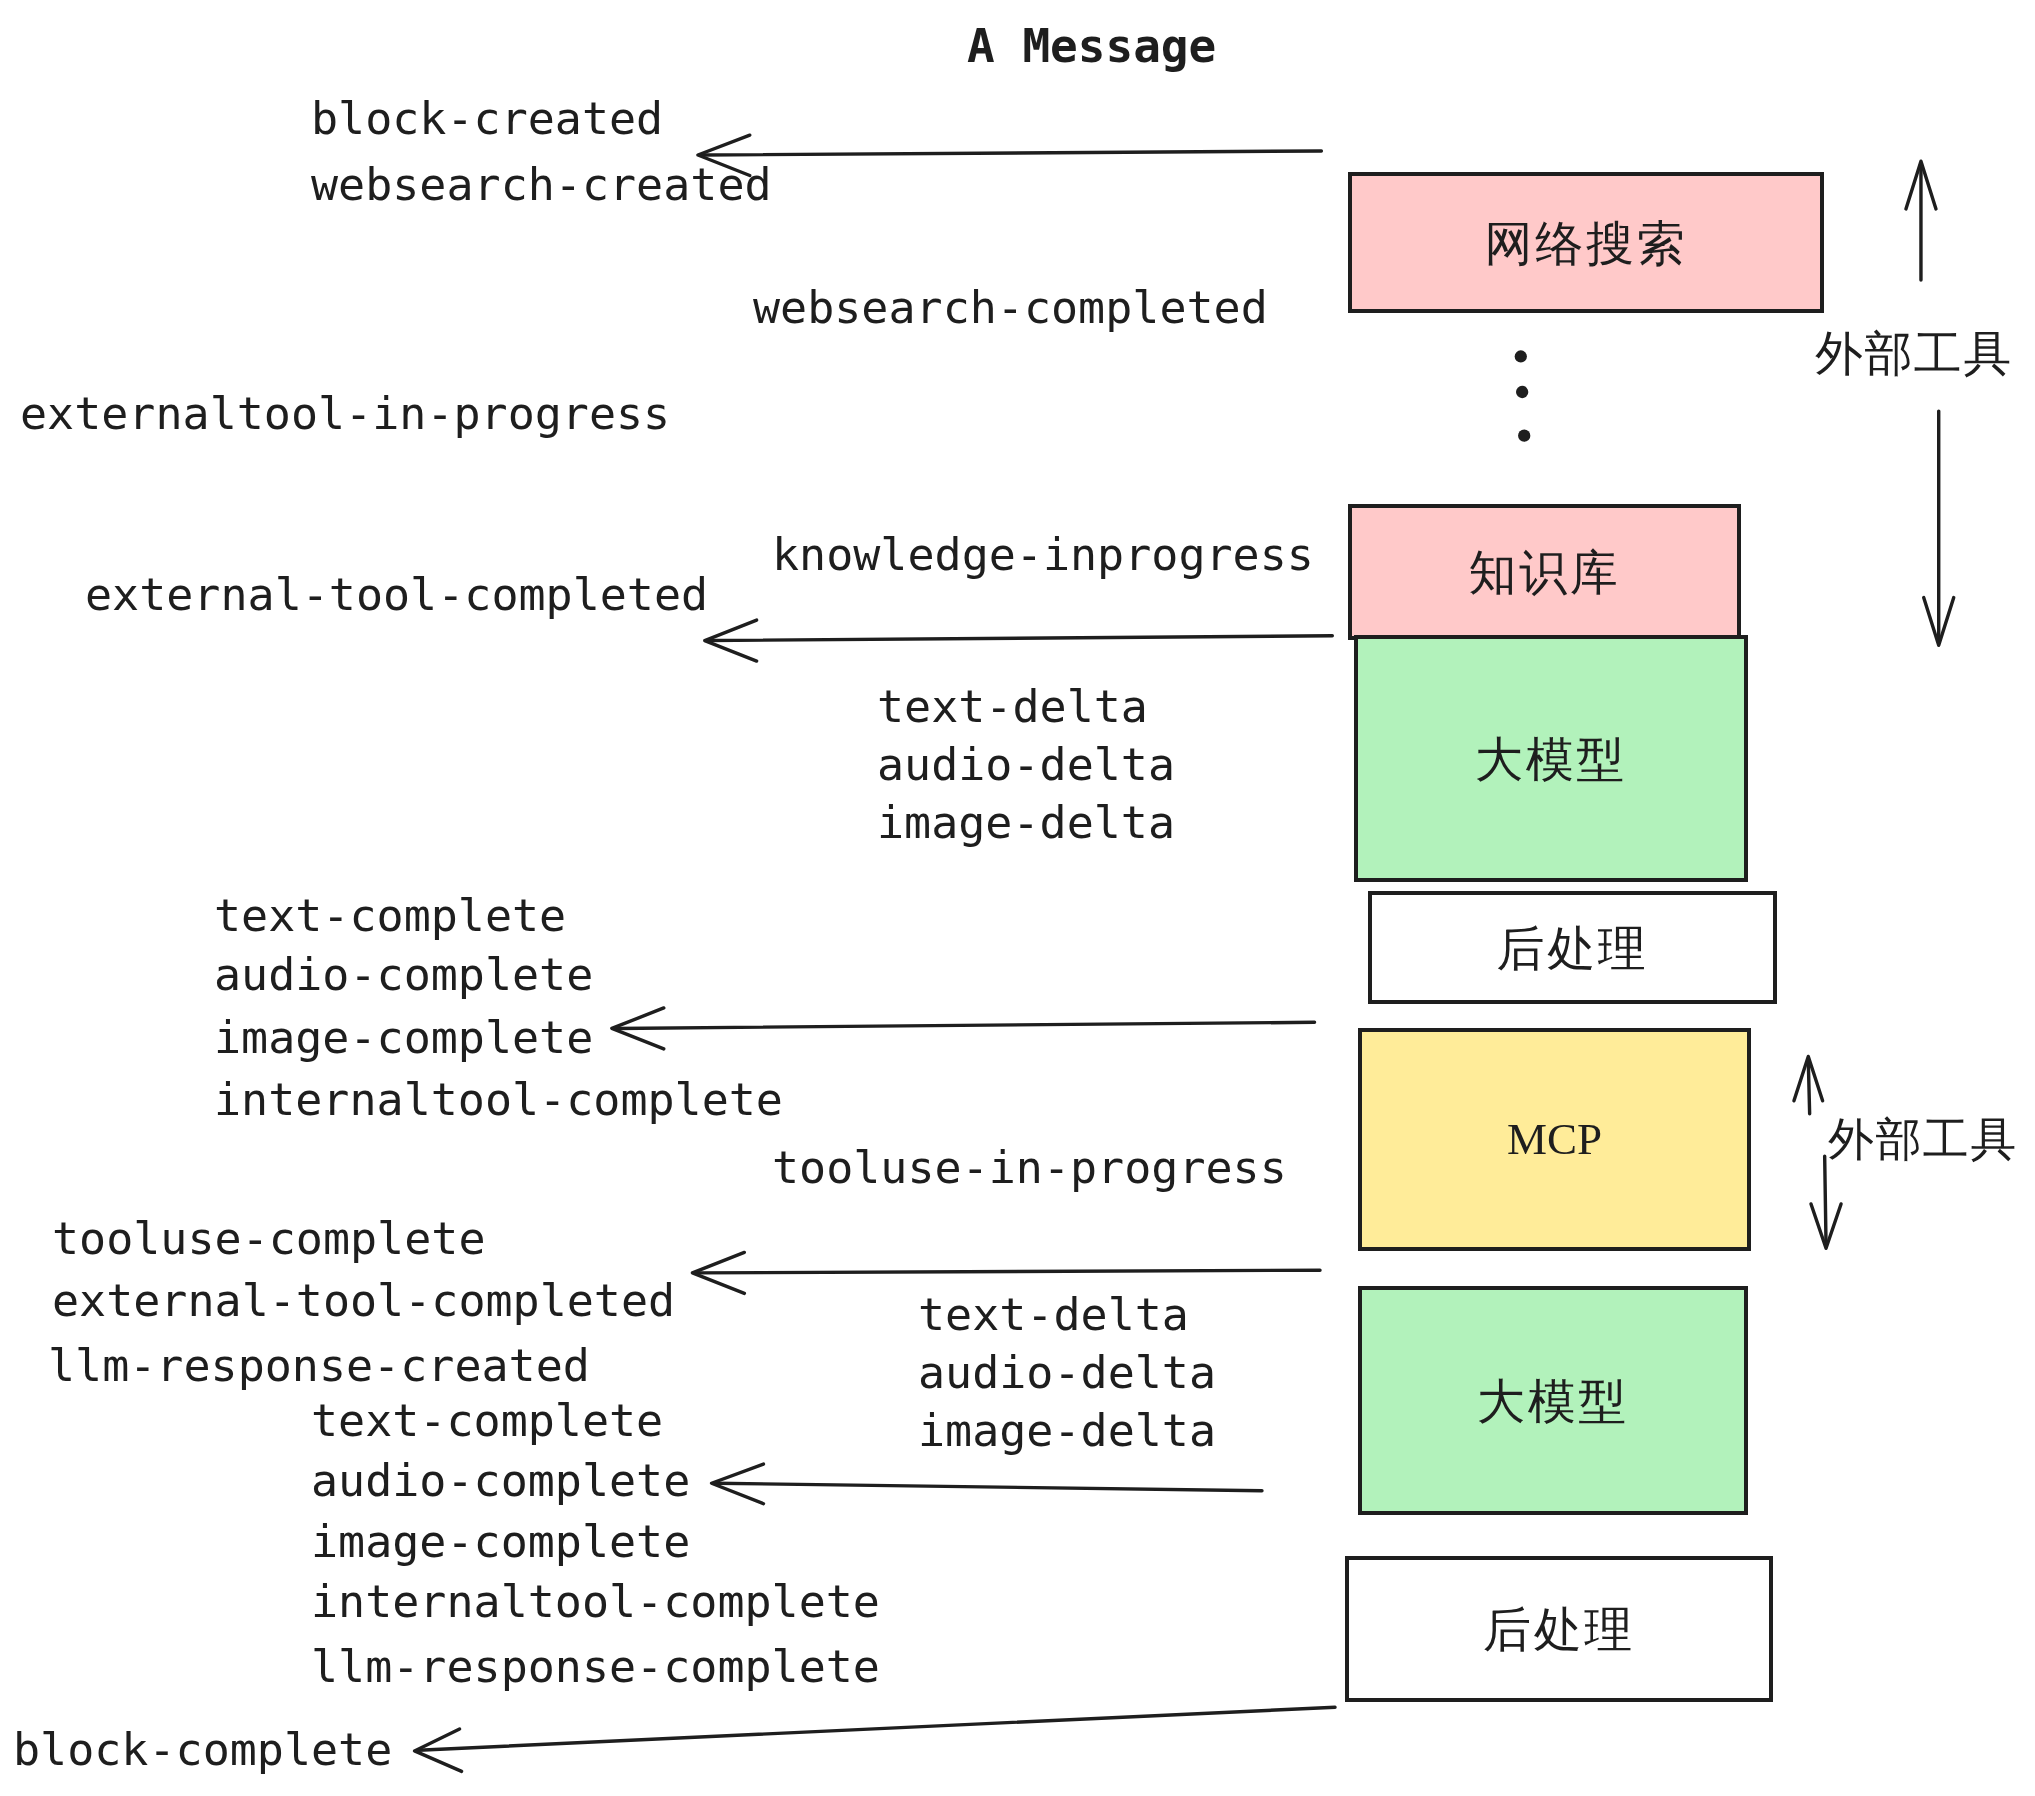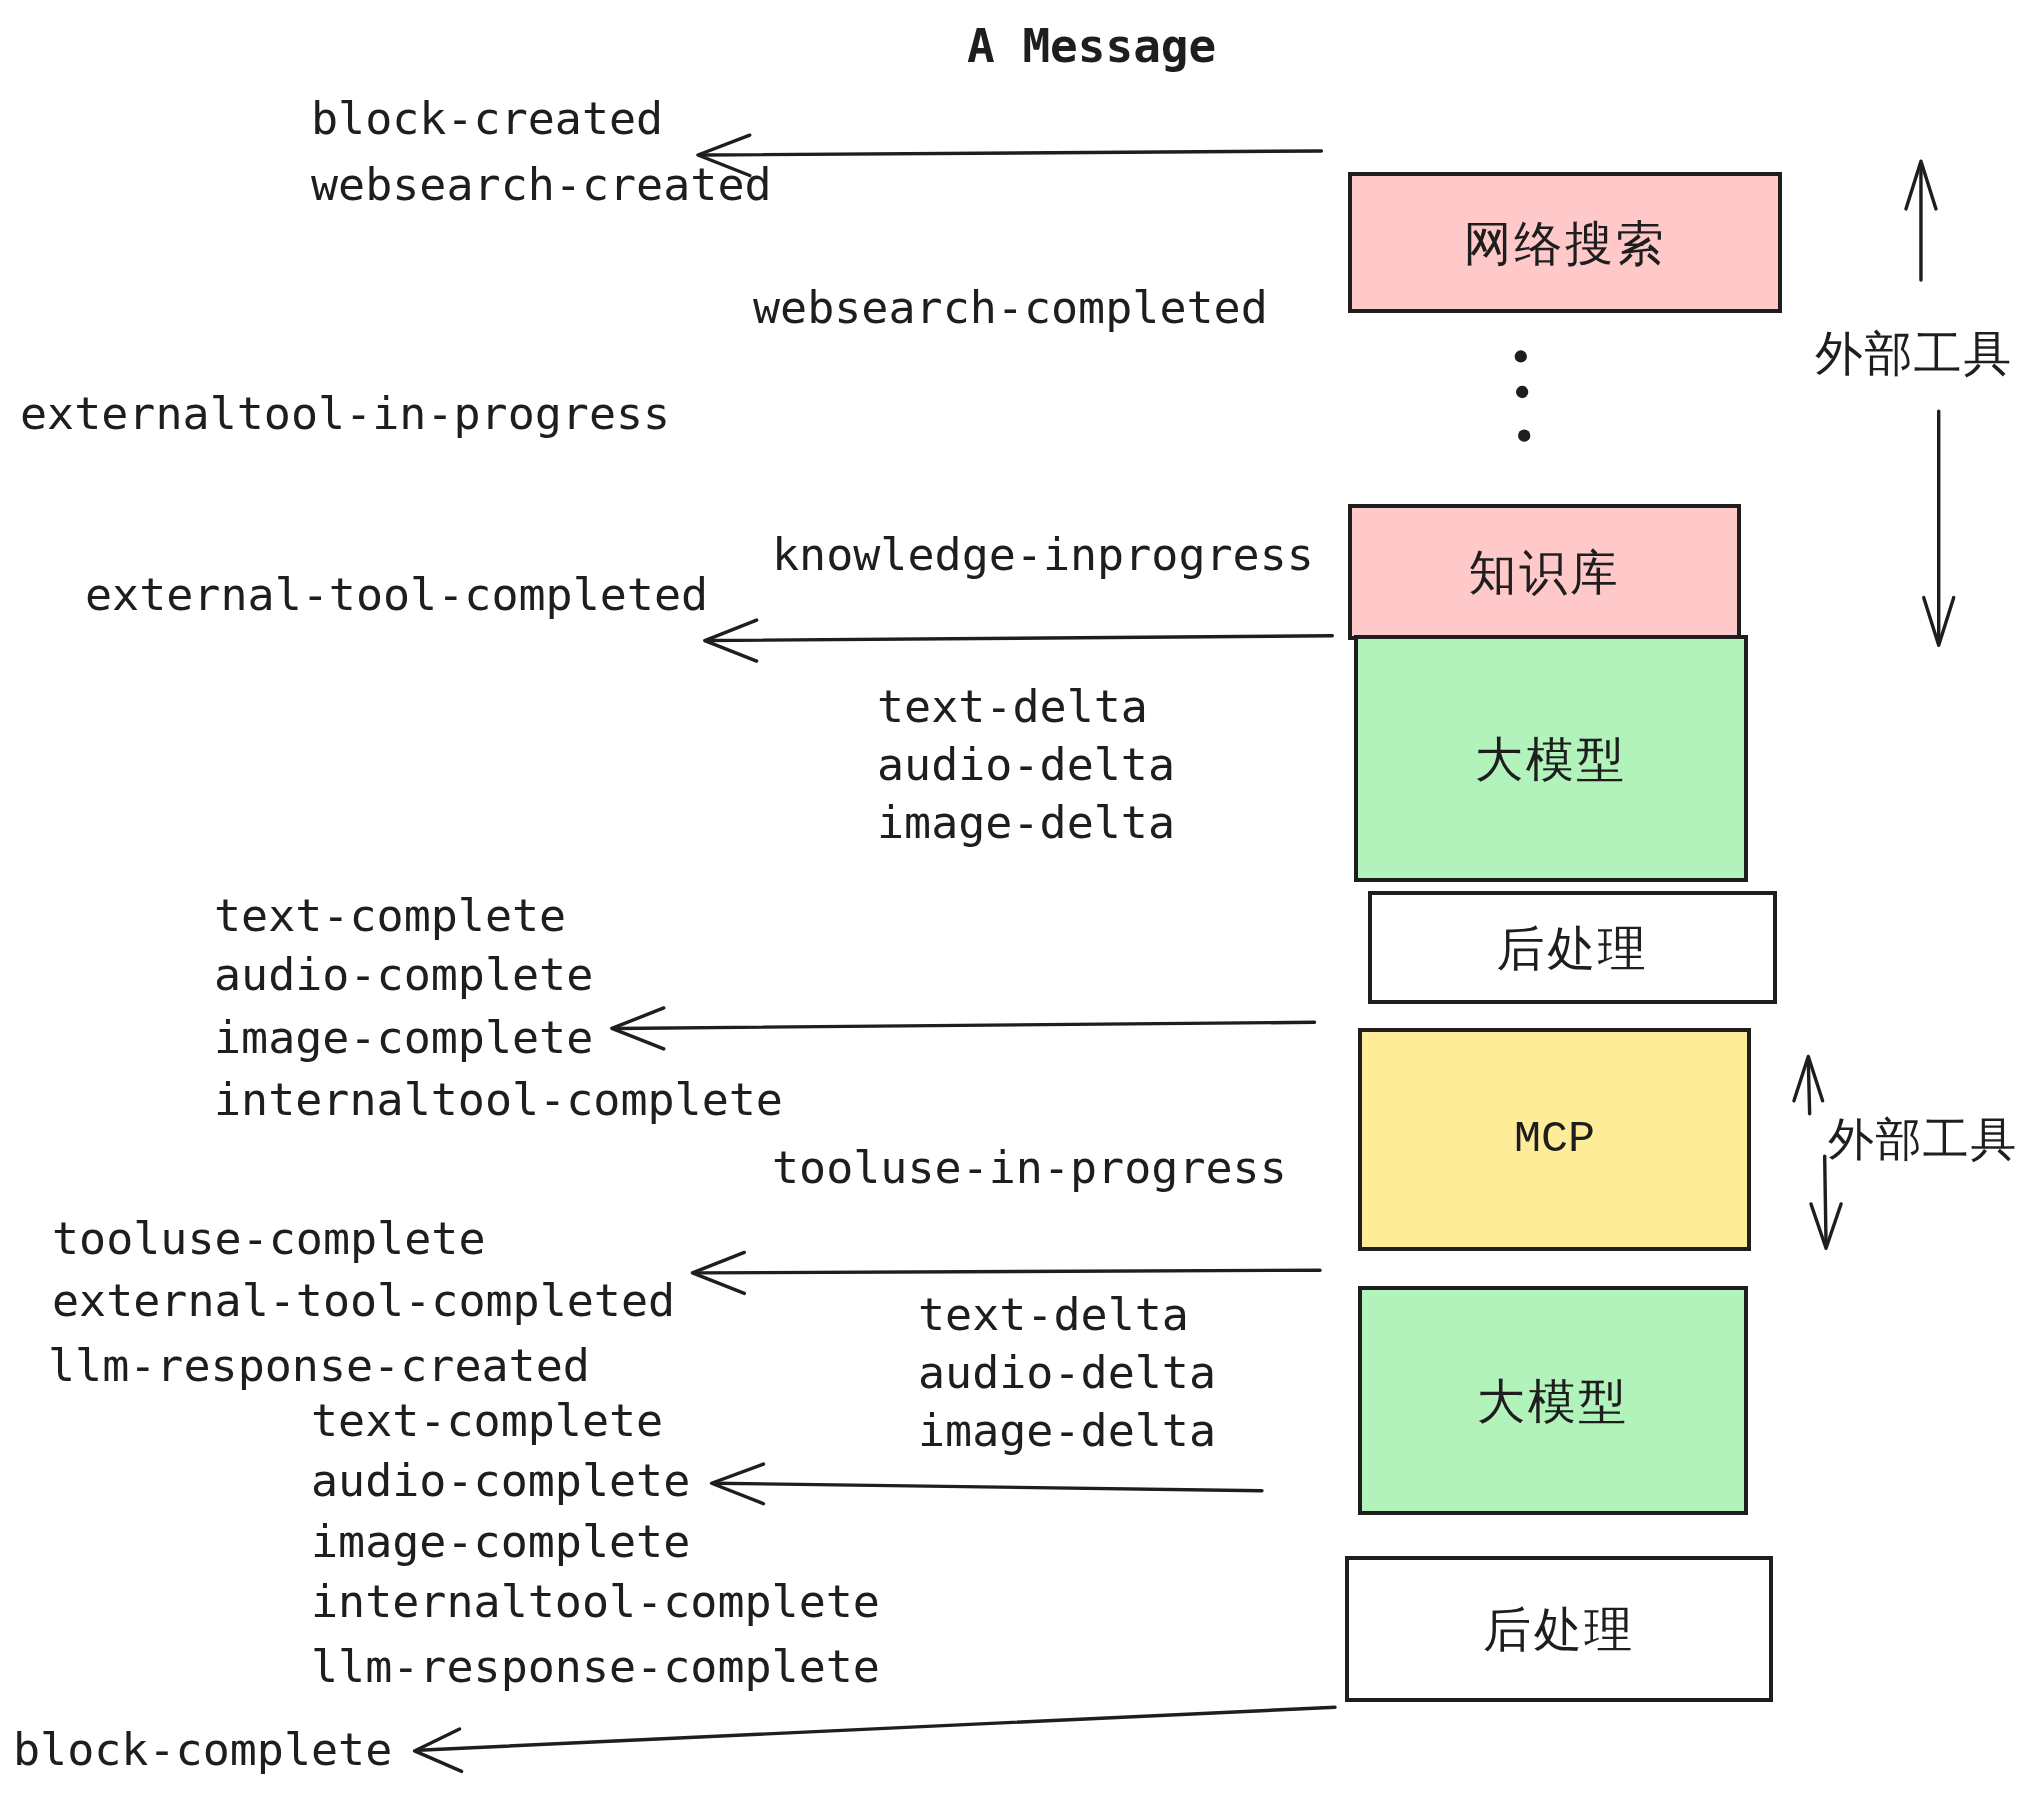--- a/index.html
+++ b/index.html
@@ -41,21 +41,21 @@
   }
   .box-label-cn {
     font-family: "DejaVu Sans", sans-serif;
     font-size: 48px;
     line-height: 48px;
     color: #1e1e1e;
     letter-spacing: 2.7px;
     white-space: nowrap;
   }
   .box-label-mono {
-    font-family: Liberation Mono, monospace;
+    font-family: Liberation Serif, serif;
     font-size: 45px;
     line-height: 45px;
     color: #1e1e1e;
     white-space: nowrap;
   }
   .side-label {
     position: absolute;
     font-family: "DejaVu Sans", sans-serif;
     font-size: 48px;
     line-height: 48px;
@@ -130,21 +130,21 @@
 
     <g fill="#1e1e1e">
       <circle cx="2227" cy="522" r="9"></circle>
       <circle cx="2229" cy="574" r="9"></circle>
       <circle cx="2232" cy="638" r="9"></circle>
     </g>
   </svg>
 
   <div class="title">A Message</div>
 
-  <div class="box bg-pink" style="left:1348px; top:172px; width:434px; height:141px;">
+  <div class="box bg-pink" style="left:1348px; top:172px; width:476px; height:141px;">
     <span class="box-label-cn">网络搜索</span>
   </div>
 
   <div class="box bg-pink" style="left:1348px; top:504px; width:393px; height:136px;">
     <span class="box-label-cn">知识库</span>
   </div>
 
   <div class="box bg-green" style="left:1354px; top:635px; width:394px; height:247px;">
     <span class="box-label-cn">大模型</span>
   </div>

